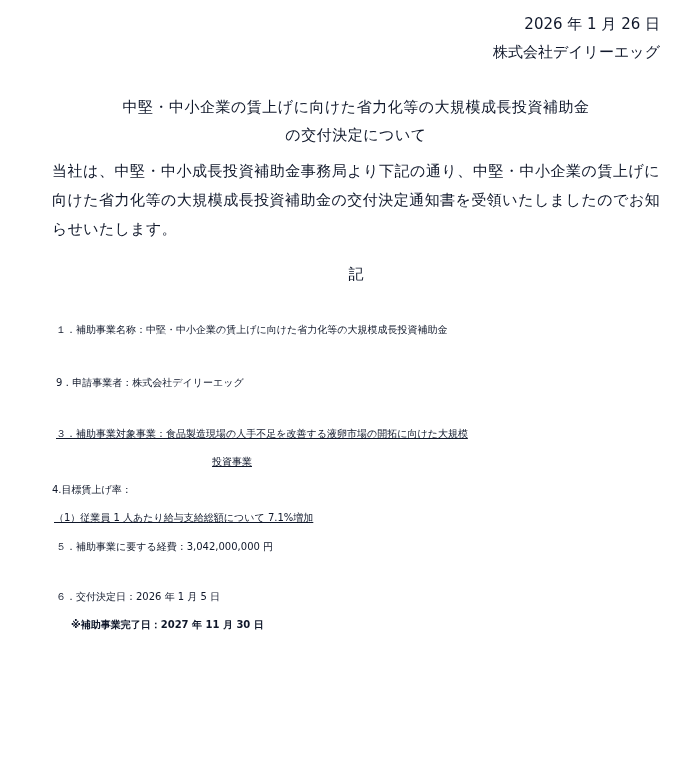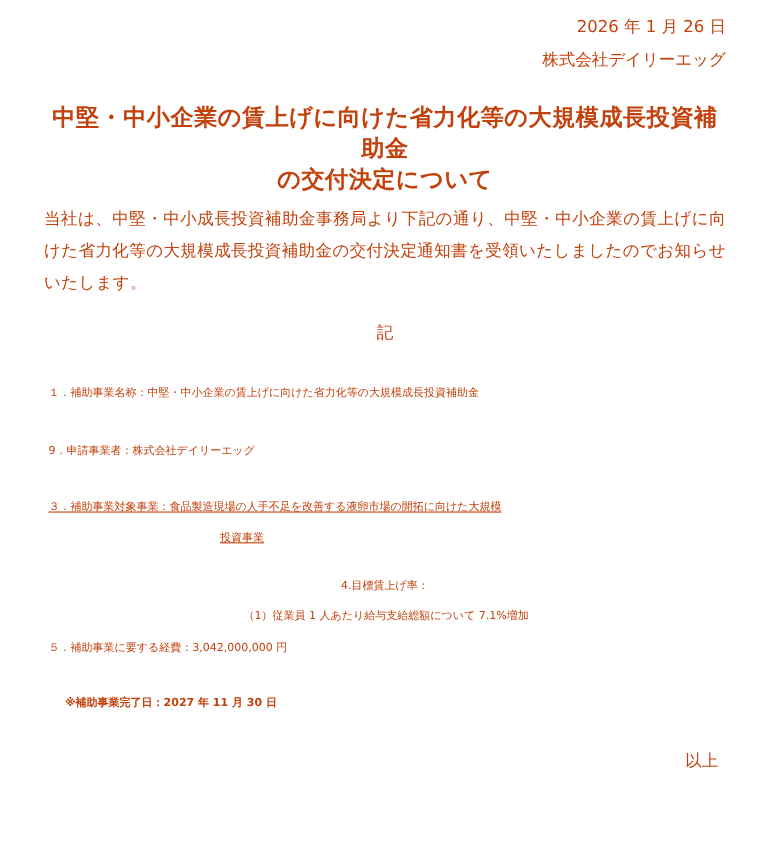--- a/index.html
+++ b/index.html
@@ -6,40 +6,41 @@
     margin: 0;
     padding: 0;
     background: #ffffff;
   }
   .page {
     position: relative;
     width: 694px;
     height: 777px;
     box-sizing: border-box;
     background: #ffffff;
-    color: #c2410c;
+    color: #0f172a;
     font-family: "DejaVu Sans", "Liberation Sans", sans-serif;
-    padding: 14px 34px 0 40px;
+    padding: 14px 34px 0 52px;
     overflow: hidden;
   }
   .line {
     font-size: 15px;
     line-height: 20px;
     white-space: nowrap;
   }
   .right {
     text-align: right;
   }
   .company-line {
     margin-top: 10px;
+    font-family: Liberation Mono, monospace;
   }
   .doc-title {
     margin: 29px 0 0 0;
-    font-size: 21px;
-    font-weight: bold;
+    font-size: 15px;
+    font-weight: normal;
     line-height: 28px;
     text-align: center;
     letter-spacing: 0.5px;
   }
   .intro {
     margin: 8px 0 0 0;
     font-size: 15px;
     line-height: 29px;
     text-align: justify;
     letter-spacing: 0.3px;
@@ -55,23 +56,24 @@
     line-height: 29px;
     margin-left: 4px;
     white-space: nowrap;
   }
   .item-1 { margin-top: 26px; }
   .item-2 { margin-top: 24px; }
   .item-3 { margin-top: 23px; line-height: 28px; text-decoration: underline; }
   .item-3 .cont {
     padding-left: 156px;
   }
-  .item-4 { margin-top: 15px; margin-left: 0; line-height: 28px; text-align: center; }
+  .item-4 { margin-left: 0; line-height: 28px; }
   .item-4 .sub {
     margin-left: 2px;
+    text-decoration: underline;
   }
   .item-5 { }
   .item-6 { margin-top: 22px; line-height: 28px; }
   .item-6 .note {
     margin-left: 15px;
     font-weight: bold;
   }
   .closing {
     margin-top: 23px;
     padding-right: 7px;
@@ -105,18 +107,18 @@
   </div>
 
   <div class="item item-4">
     <div>4.目標賃上げ率：</div>
     <div class="sub">（1）従業員 1 人あたり給与支給総額について 7.1%増加</div>
   </div>
 
   <div class="item item-5">５．補助事業に要する経費：3,042,000,000 円</div>
 
   <div class="item item-6">
+    <div>６．交付決定日：2026 年 1 月 5 日</div>
     <div class="note">※補助事業完了日：2027 年 11 月 30 日</div>
   </div>
 
-  <div class="closing">以上</div>
 
 </div>
 
 </body></html>

